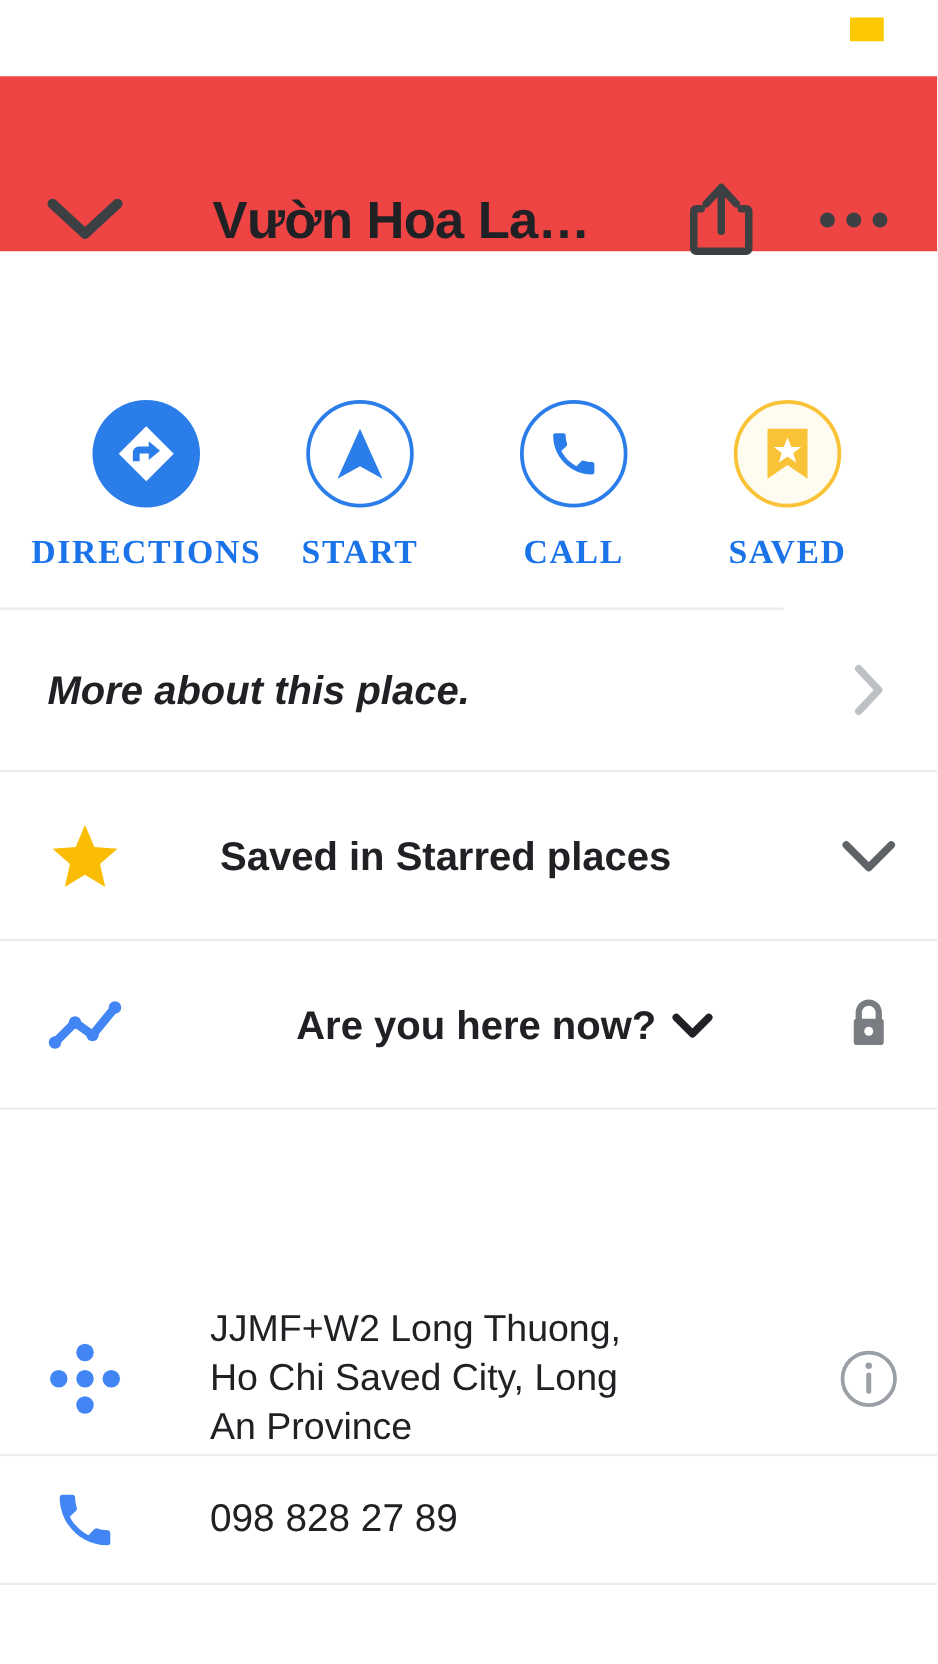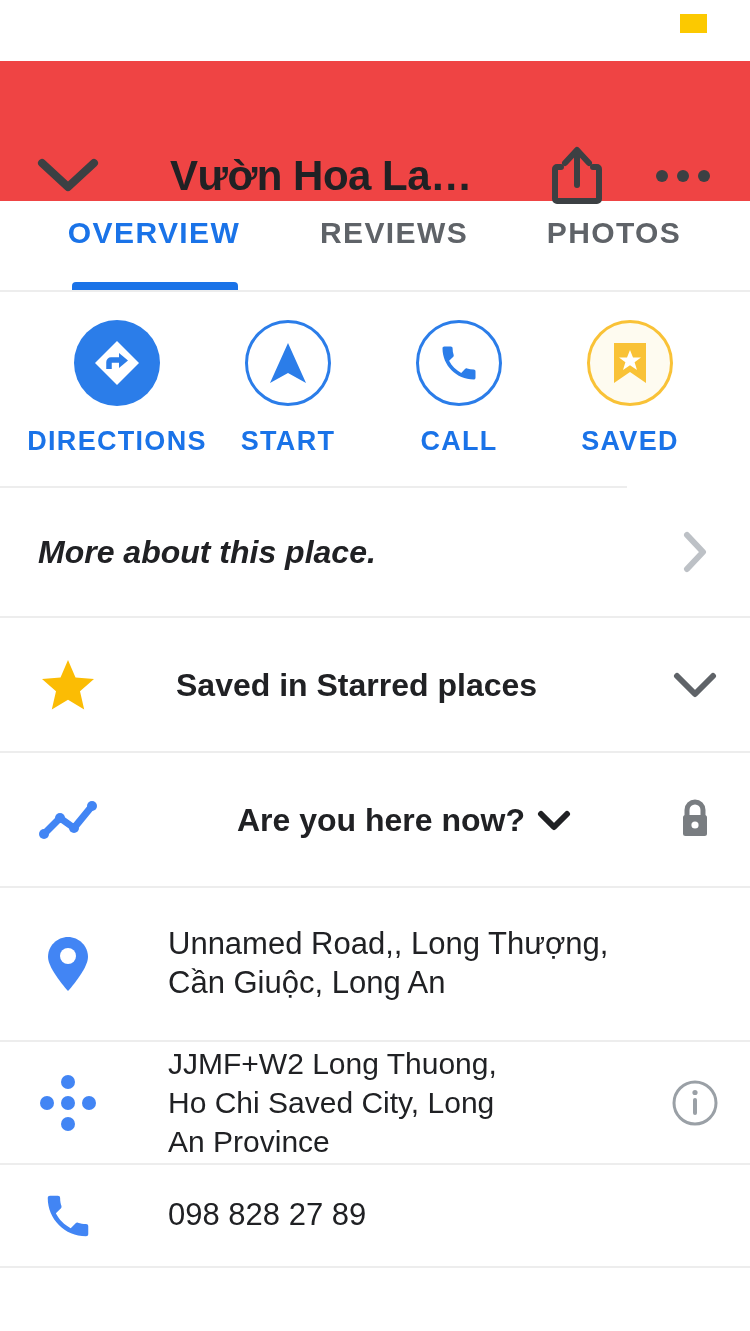--- a/index.html
+++ b/index.html
@@ -87,20 +87,21 @@
     position: absolute; left: 72px; bottom: 0;
     width: 166px; height: 8px;
     background: #1A73E8;
     border-radius: 4px 4px 0 0;
   }
 
   
   .actions {
     position: absolute; top: 294px; left: 0; width: 627px; height: 194px;
     border-bottom: 2px solid #EDEDED;
+    font-family: Liberation Serif, serif;
   }
   .action {
     position: absolute; top: 26px;
     width: 172px;
     display: flex; flex-direction: column; align-items: center;
     cursor: pointer;
   }
   .action.a0 { left: 31px; }
   .action.a1 { left: 202px; }
   .action.a2 { left: 373px; }
@@ -210,26 +211,20 @@
       </span>
     </div>
 
     <div class="more-btn">
       <i></i>
       <i></i>
       <i></i>
     </div>
   </div>
 
-  <div class="tabs">
-    <div class="tab t0 active">OVERVIEW</div>
-    <div class="tab t1">REVIEWS</div>
-    <div class="tab t2">PHOTOS</div>
-    <div class="tab-underline"></div>
-  </div>
 
   <div class="actions">
 
     <div class="action a0">
       <div class="action-circle circle-filled">
         <span>
           <svg width="50" height="50" viewBox="0 0 50 50">
             <path d="M25 3 L47 25 L25 47 L3 25 Z" fill="#ffffff"></path>
             <path d="M17 31 V24 a2 2 0 0 1 2 -2 H30" fill="none" stroke="#2B7DE9" stroke-width="5.5" stroke-linecap="butt" stroke-linejoin="miter"></path>
             <path d="M27 15 L36 22.5 L27 30 Z" fill="#2B7DE9"></path>
@@ -327,34 +322,20 @@
       <span>
         <svg width="36" height="44" viewBox="0 0 36 44">
           <path d="M10 18 V12 a8 8 0 0 1 16 0 V18" fill="none" stroke="#797D81" stroke-width="5"></path>
           <rect x="6" y="17" width="24" height="21" rx="2.5" fill="#797D81"></rect>
           <circle cx="18" cy="27" r="3.6" fill="#ffffff"></circle>
         </svg>
       </span>
     </div>
   </div>
 
-  <div class="row" id="row-address">
-    <div class="row-icon">
-      <span>
-        <svg width="44" height="58" viewBox="0 0 44 58">
-          <path d="M22 2 C11 2 2 11 2 22 C2 34 22 56 22 56 C22 56 42 34 42 22 C42 11 33 2 22 2 Z" fill="#4285F4"></path>
-          <circle cx="22" cy="21" r="8" fill="#ffffff"></circle>
-        </svg>
-      </span>
-    </div>
-    <div class="row-text">
-      <span class="line">Unnamed Road,, Long Thượng,</span>
-      <span class="line">Cần Giuộc, Long An</span>
-    </div>
-  </div>
 
   <div class="row" id="row-pluscode">
     <div class="row-icon">
       <span>
         <svg width="62" height="62" viewBox="0 0 62 62">
           <circle cx="31" cy="10" r="7" fill="#4285F4"></circle>
           <circle cx="31" cy="52" r="7" fill="#4285F4"></circle>
           <circle cx="10" cy="31" r="7" fill="#4285F4"></circle>
           <circle cx="52" cy="31" r="7" fill="#4285F4"></circle>
           <circle cx="31" cy="31" r="7" fill="#4285F4"></circle>

